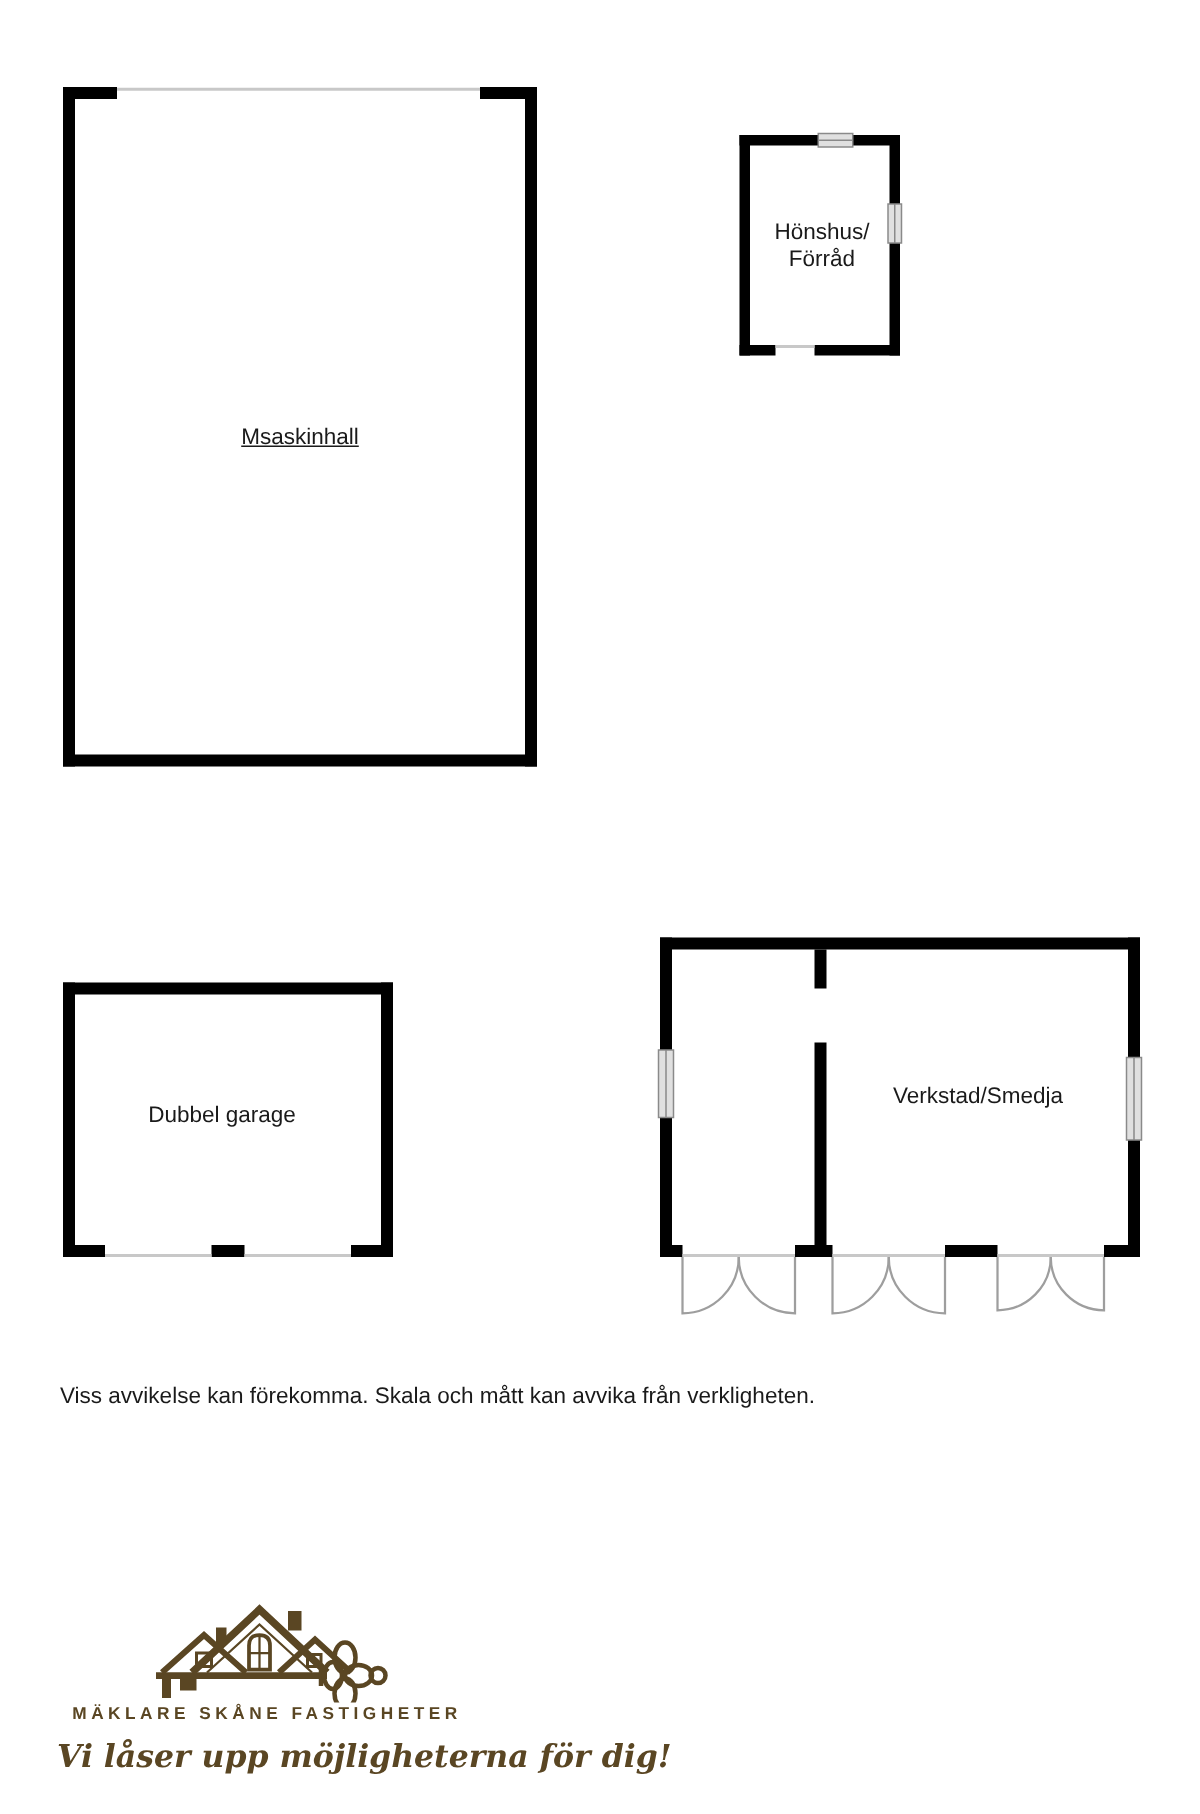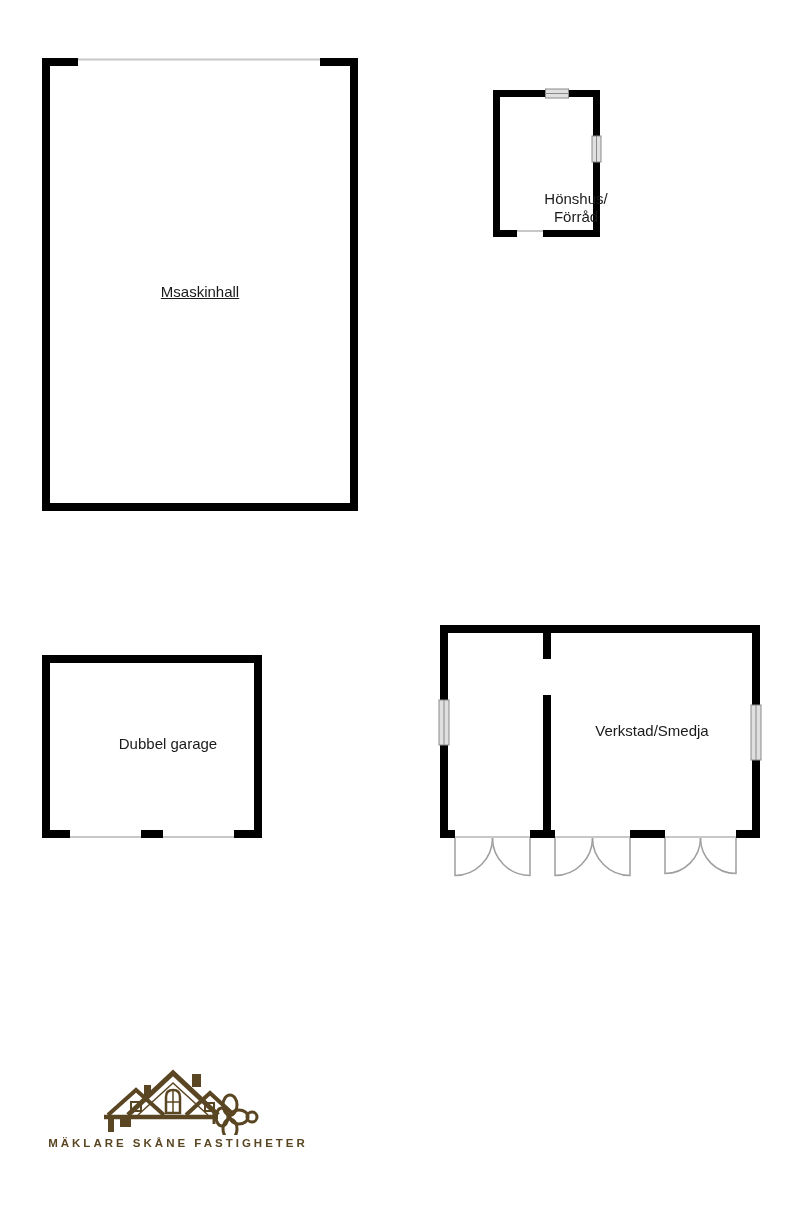--- a/index.html
+++ b/index.html
@@ -136,29 +136,30 @@
       <g>
         <line class="open" x1="665" y1="837" x2="736" y2="837"></line>
         <path class="door" d="M665,838 L665,873.5 A35.5,35.5 0 0 0 700.5,838"></path>
         <path class="door" d="M736,838 L736,873.5 A35.5,35.5 0 0 1 700.5,838"></path>
       </g>
     </g>
   </svg>
 
   <div class="room-label" style="left:200px; top:292px;text-decoration:underline;">Msaskinhall</div>
 
-  <div class="room-label" style="left:576px; top:164px;margin-top:44px;">
+  <div class="room-label" style="left:548px; top:164px;">
     <span style="display:block;">Hönshus/</span>
     <span style="display:block;">Förråd</span>
   </div>
 
-  <div class="room-label" style="left:168px; top:744px;">Dubbel garage</div>
+  <div class="room-label" style="left:148px; top:744px;">Dubbel garage</div>
 
   <div class="room-label" style="left:652px; top:731px;">Verkstad/Smedja</div>
 
+  <div class="disclaimer">Viss avvikelse kan förekomma. Skala och mått kan avvika från verkligheten.</div>
 
   <div class="logo">
     <svg class="logo-mark" width="165" height="70" viewBox="0 0 165 70" xmlns="http://www.w3.org/2000/svg">
 
       <line class="lg-stroke" x1="8" y1="52" x2="122" y2="52" stroke-width="4.5"></line>
 
       <rect class="lg-fill" x="12" y="54" width="6" height="13"></rect>
       <rect class="lg-fill" x="24" y="54" width="11" height="8"></rect>
 
       <polyline class="lg-stroke" points="12,50 40,25 68,50" stroke-width="4"></polyline>
@@ -179,15 +180,16 @@
 
       <line class="lg-stroke" x1="118" y1="45" x2="118" y2="59" stroke-width="3"></line>
 
       <ellipse class="lg-stroke" cx="134" cy="40" rx="7" ry="10" stroke-width="3"></ellipse>
       <ellipse class="lg-stroke" cx="134" cy="64" rx="7" ry="10" stroke-width="3"></ellipse>
       <ellipse class="lg-stroke" cx="126" cy="52" rx="6" ry="9" stroke-width="3"></ellipse>
       <ellipse class="lg-stroke" cx="143" cy="52" rx="9" ry="7" stroke-width="3"></ellipse>
       <circle class="lg-stroke" cx="156" cy="52" r="5" stroke-width="3"></circle>
     </svg>
     <div class="brand">MÄKLARE SKÅNE FASTIGHETER</div>
+    <div class="tagline">Vi låser upp möjligheterna för dig!</div>
   </div>
 
 </div>
 
 </body></html>

